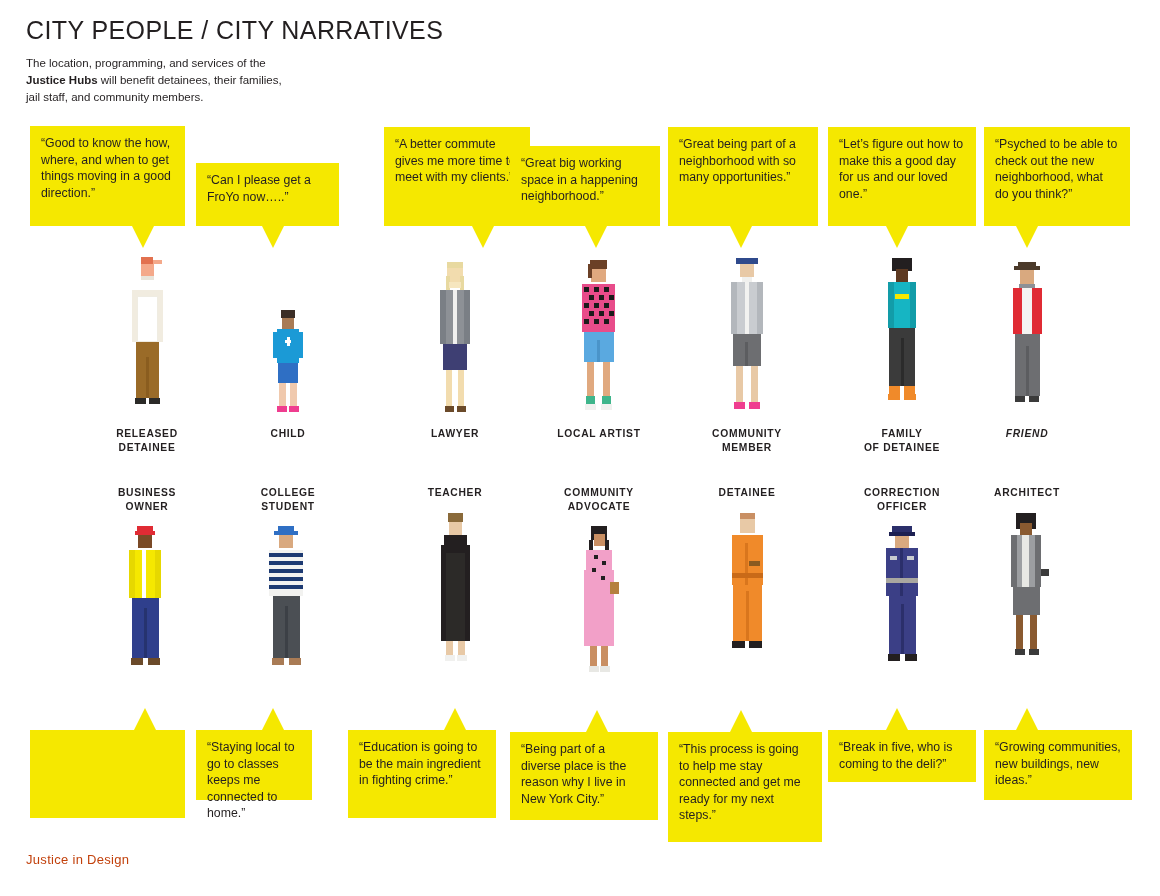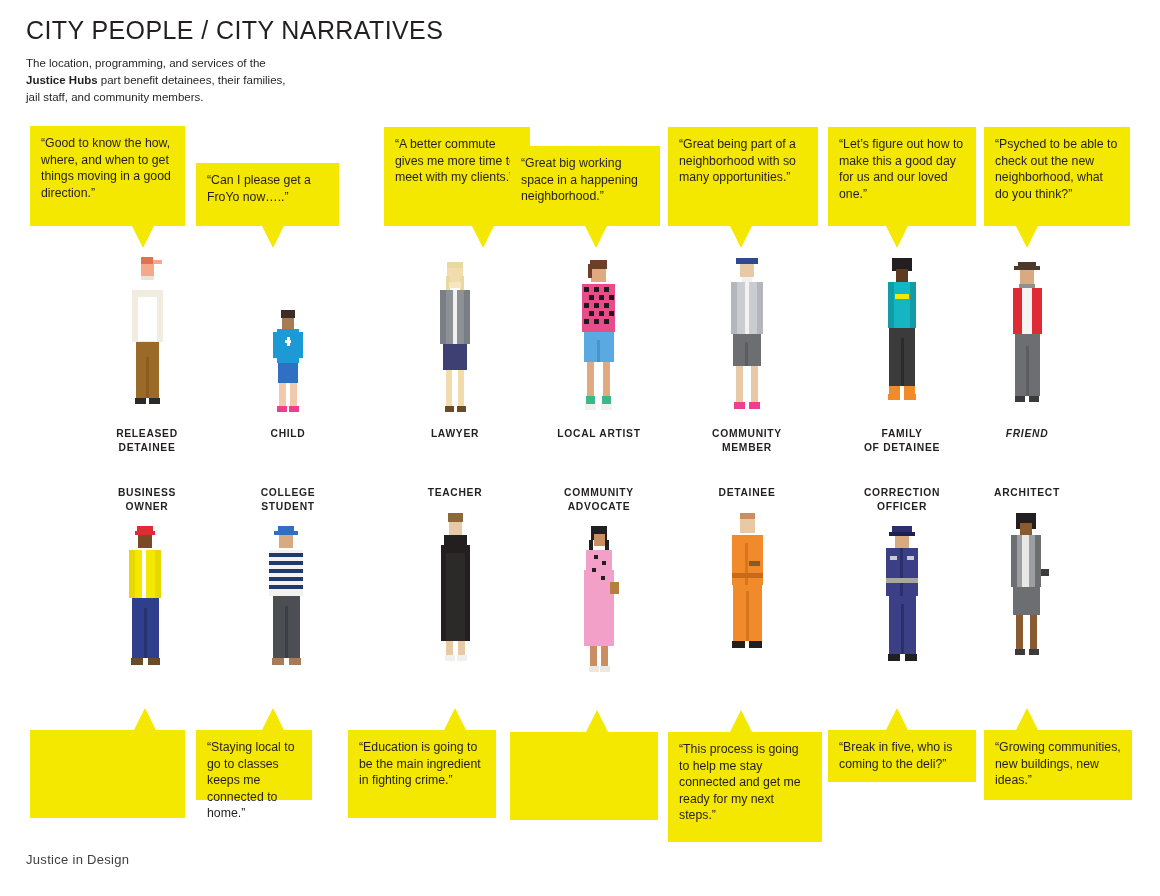--- a/index.html
+++ b/index.html
@@ -81,33 +81,33 @@
 
   
   .px { position: relative; }
   .px i { position: absolute; display: block; }
 
   #footer {
     position: absolute;
     left: 26px;
     top: 852px;
     font-size: 13px;
-    color: #404040;
+    color: #c2410c;
     letter-spacing: 0.3px;
   }
 </style>
 </head>
 <body>
 
 <div id="header">
   <h1 id="title">CITY PEOPLE / CITY NARRATIVES</h1>
   <div id="subtitle">
     <span>The location, programming, and services of the</span>
     <br>
-    <span class="bold">Justice Hubs</span><span> part benefit detainees, their families,</span>
+    <span class="bold">Justice Hubs</span><span> will benefit detainees, their families,</span>
     <br>
     <span>jail staff, and community members.</span>
   </div>
 </div>
 
 <div class="bubble top" style="left:30px; top:126px; width:155px; height:100px;">
   <span>“Good to know the how, where, and when to get things moving in a good direction.”</span>
   <span class="tail" style="left:102px;"></span>
 </div>
 
@@ -512,20 +512,21 @@
   <span>“Staying local to go to classes keeps me connected to home.”</span>
   <span class="tail" style="left:66px;"></span>
 </div>
 
 <div class="bubble bottom" style="left:348px; top:730px; width:148px; height:88px;">
   <span>“Education is going to be the main ingredient in fighting crime.”</span>
   <span class="tail" style="left:96px;"></span>
 </div>
 
 <div class="bubble bottom" style="left:510px; top:732px; width:148px; height:88px;">
+  <span>“Being part of a diverse place is the reason why I live in New York City.”</span>
   <span class="tail" style="left:76px;"></span>
 </div>
 
 <div class="bubble bottom" style="left:668px; top:732px; width:154px; height:110px;">
   <span>“This process is going to help me stay connected and get me ready for my next steps.”</span>
   <span class="tail" style="left:62px;"></span>
 </div>
 
 <div class="bubble bottom" style="left:828px; top:730px; width:148px; height:52px;">
   <span>“Break in five, who is coming to the deli?”</span>

